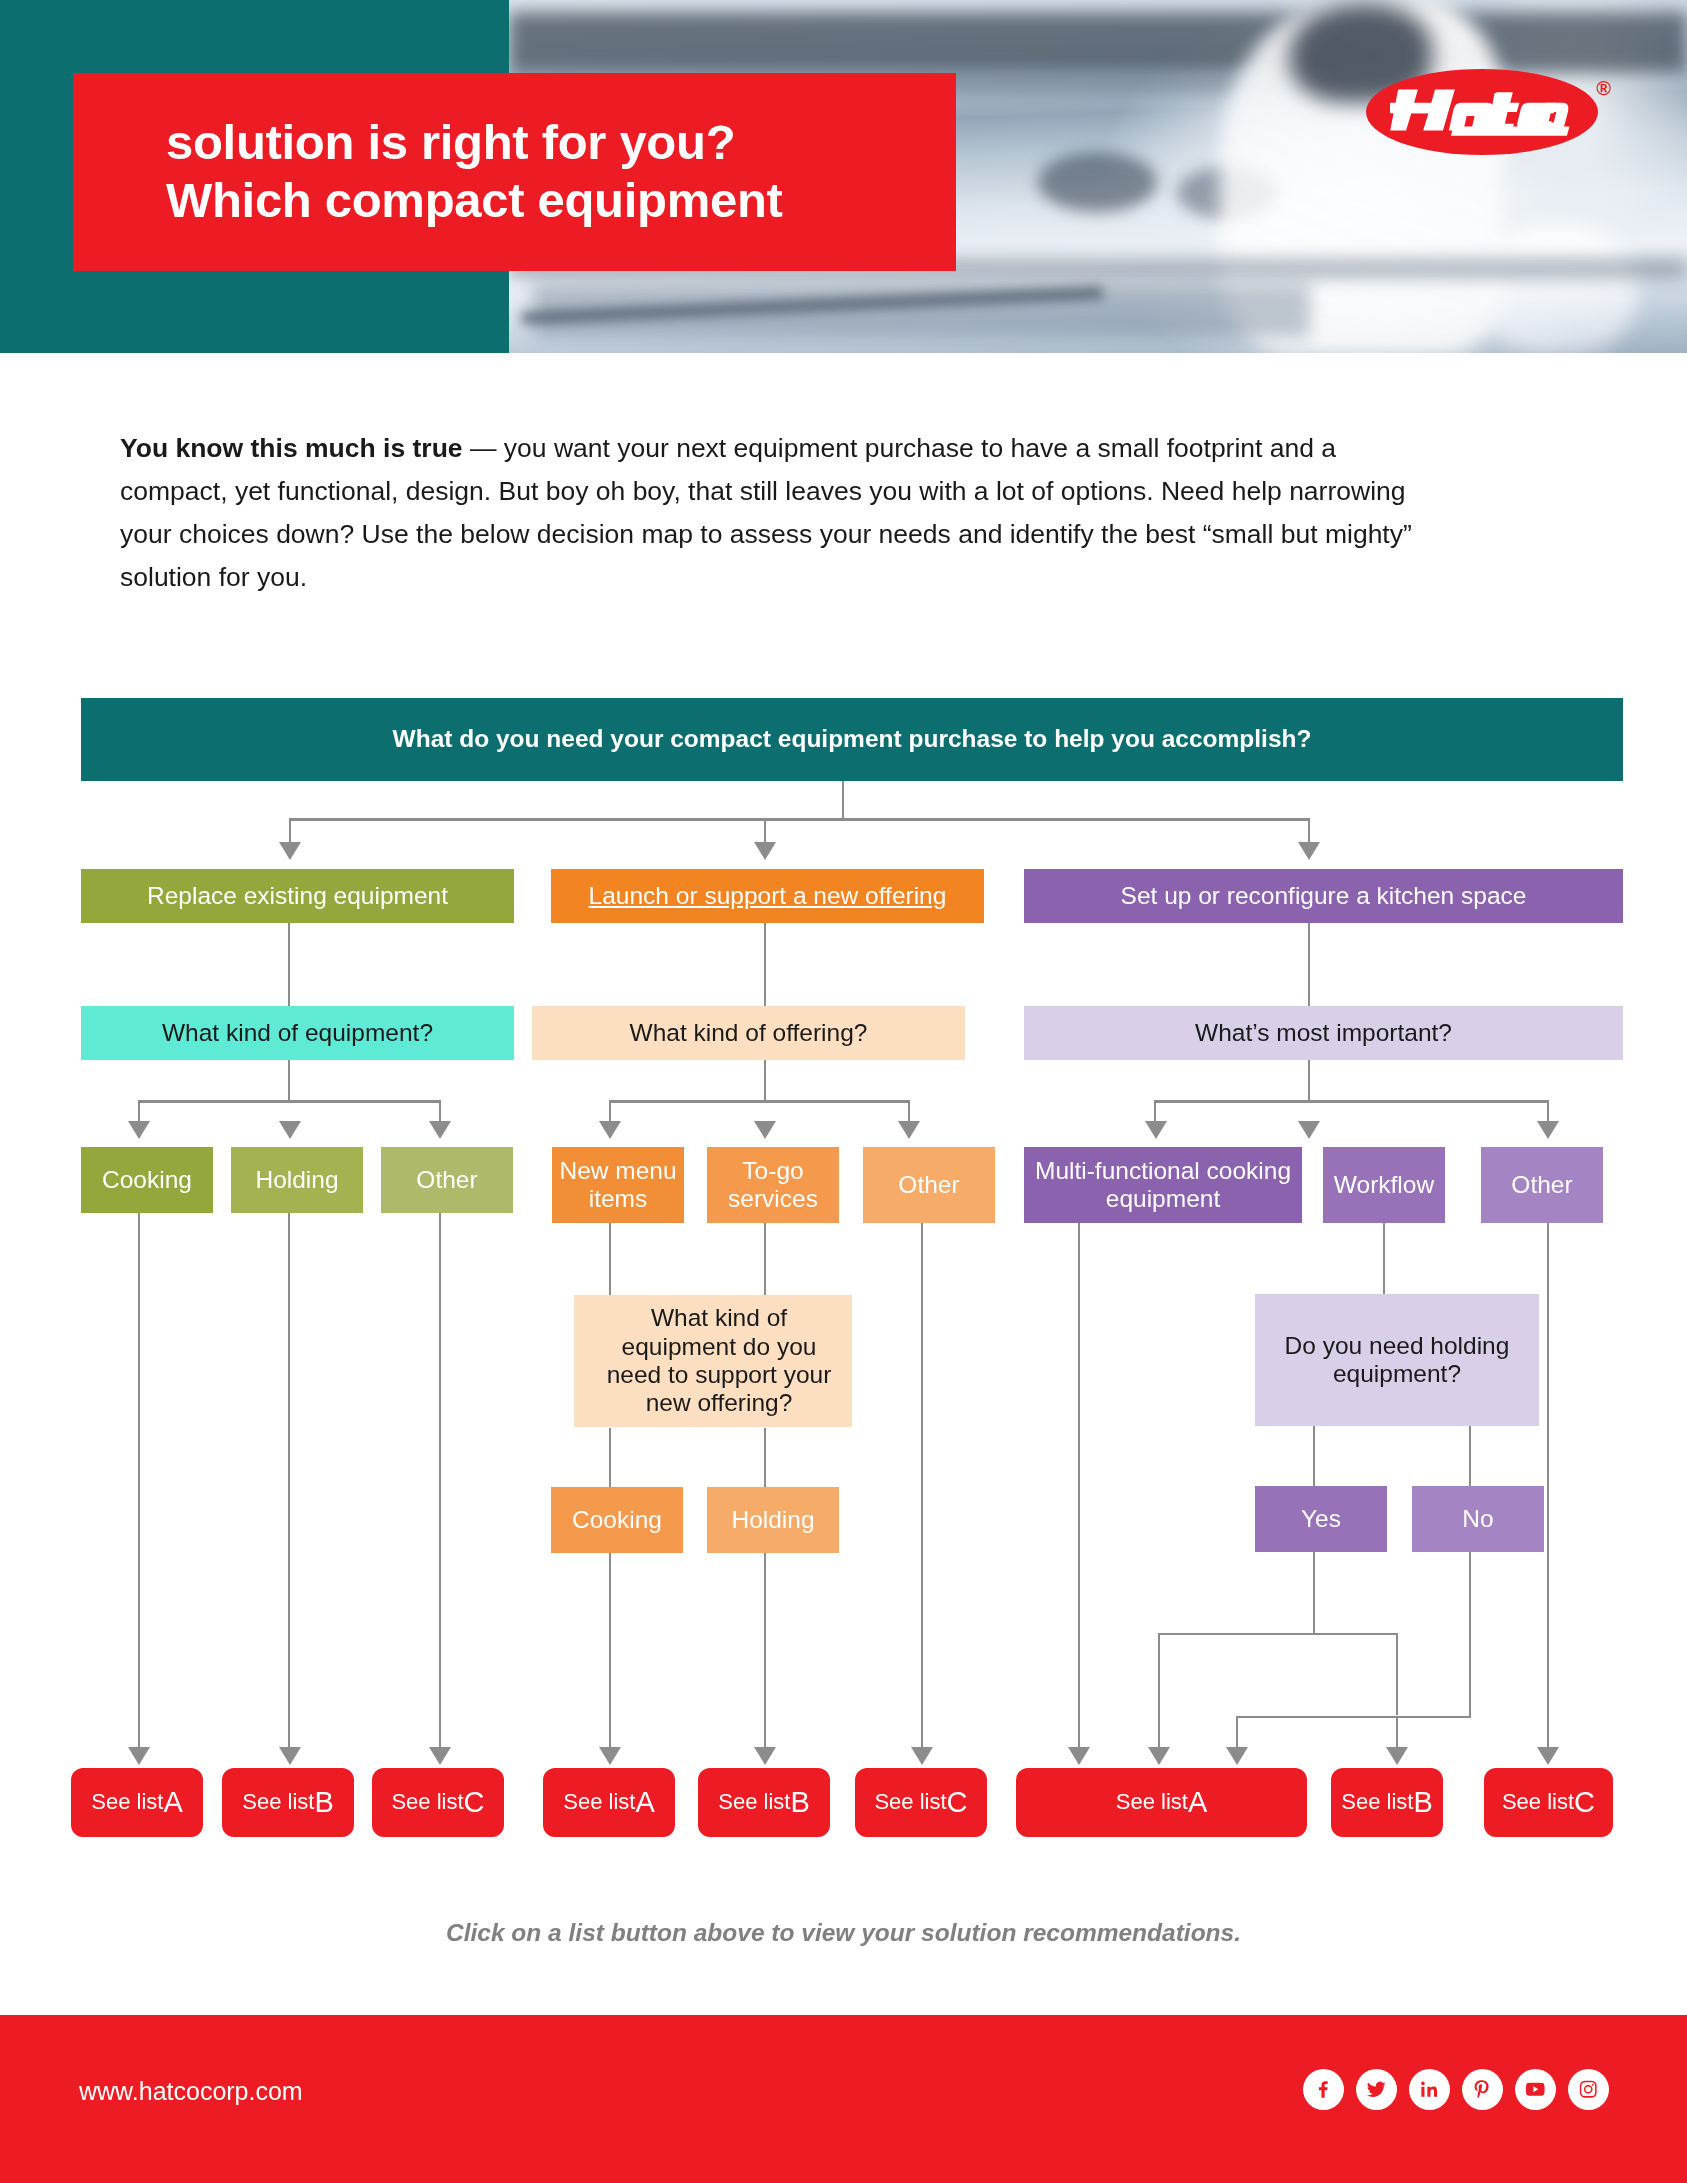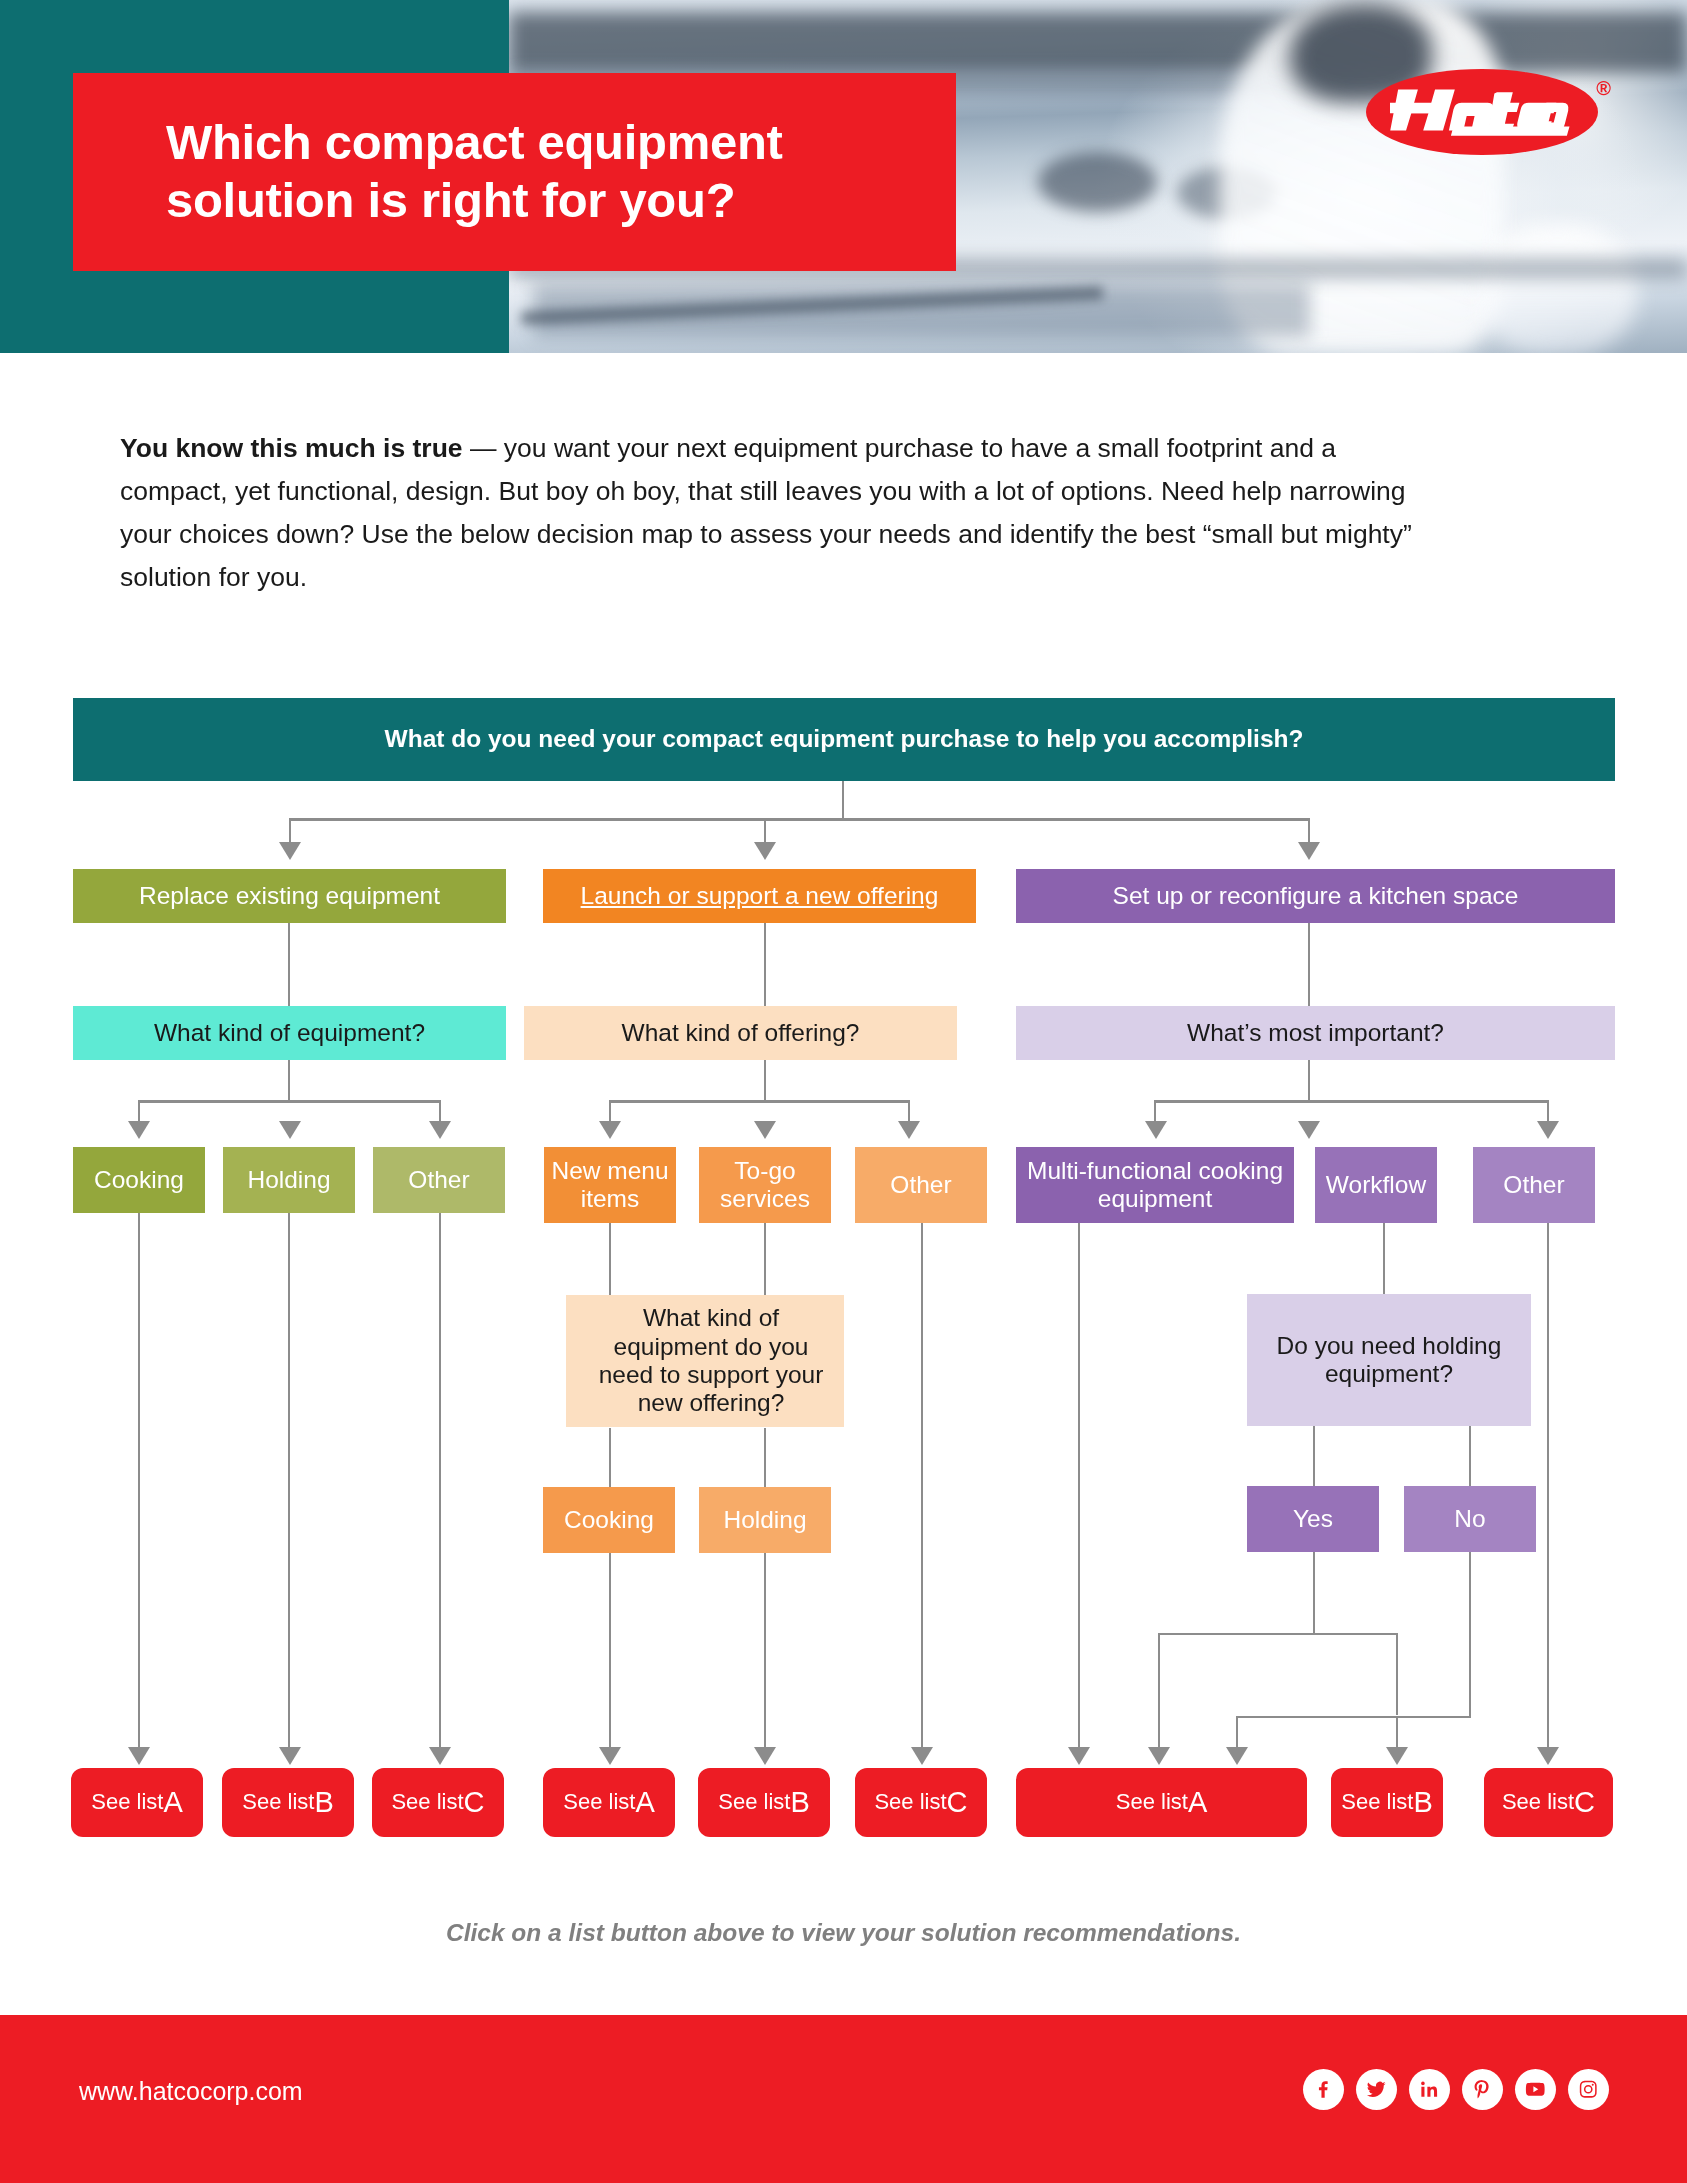--- a/index.html
+++ b/index.html
@@ -89,21 +89,21 @@
     position:absolute; left:120px; top:427px; width:1297px;
     font-size:26.5px; line-height:1.62; color:#1a1a1a;
   }
   .intro b { font-weight:bold; }
 
   
   .flow { position:absolute; left:0; top:0; width:1687px; height:2183px; pointer-events:none; }
   .node {
     position:absolute;
     display:flex; align-items:center; justify-content:center; text-align:center;
-    line-height:1.16; pointer-events:auto;
+    line-height:1.16; pointer-events:auto;margin-left:8px;
   }
   .node span { display:block; padding:0 6.6px; }
 
   .n-root  { background:#0d6e70; color:#fff; font-size:24.5px; font-weight:bold; }
   .n-l1a   { background:#94a73c; color:#fff; font-size:24.5px; }
   .n-l1b   { background:#f28522; color:#fff; font-size:24.5px;text-decoration:underline; }
   .n-l1c   { background:#8b62ae; color:#fff; font-size:24.5px; }
   .n-q-a   { background:#5eead4; color:#1a1a1a; font-size:24.5px; }
   .n-q-b   { background:#fcdfc1; color:#1a1a1a; font-size:24.5px; }
   .n-q-c   { background:#d9cfe8; color:#1a1a1a; font-size:24.5px; }
@@ -168,22 +168,22 @@
     <div class="hp-redled"></div>
     <div class="hp-chef"></div>
     <div class="hp-chef2"></div>
     <div class="hp-chef3"></div>
     <div class="hp-band hp-b3"></div>
     <div class="hp-band hp-b4"></div>
     <div class="hp-shelf"></div>
   </div>
 
   <div class="hero-title-box">
+    <div class="hero-title">solution is right for you?</div>
     <div class="hero-title">Which compact equipment</div>
-    <div class="hero-title">solution is right for you?</div>
   </div>
 
   <div class="logo-wrap">
     <div class="logo-ellipse">
       <svg width="185" height="58" viewBox="0 0 280 88">
         <g fill="#ffffff">
 
           <polygon points="12,10 42,10 34,38 60,38 68,10 98,10 80,72 50,72 58,46 32,46 24,72 0,72"></polygon>
           <polygon points="4,30 86,30 80,46 -2,46" transform="skewX(-12)"></polygon>
 

